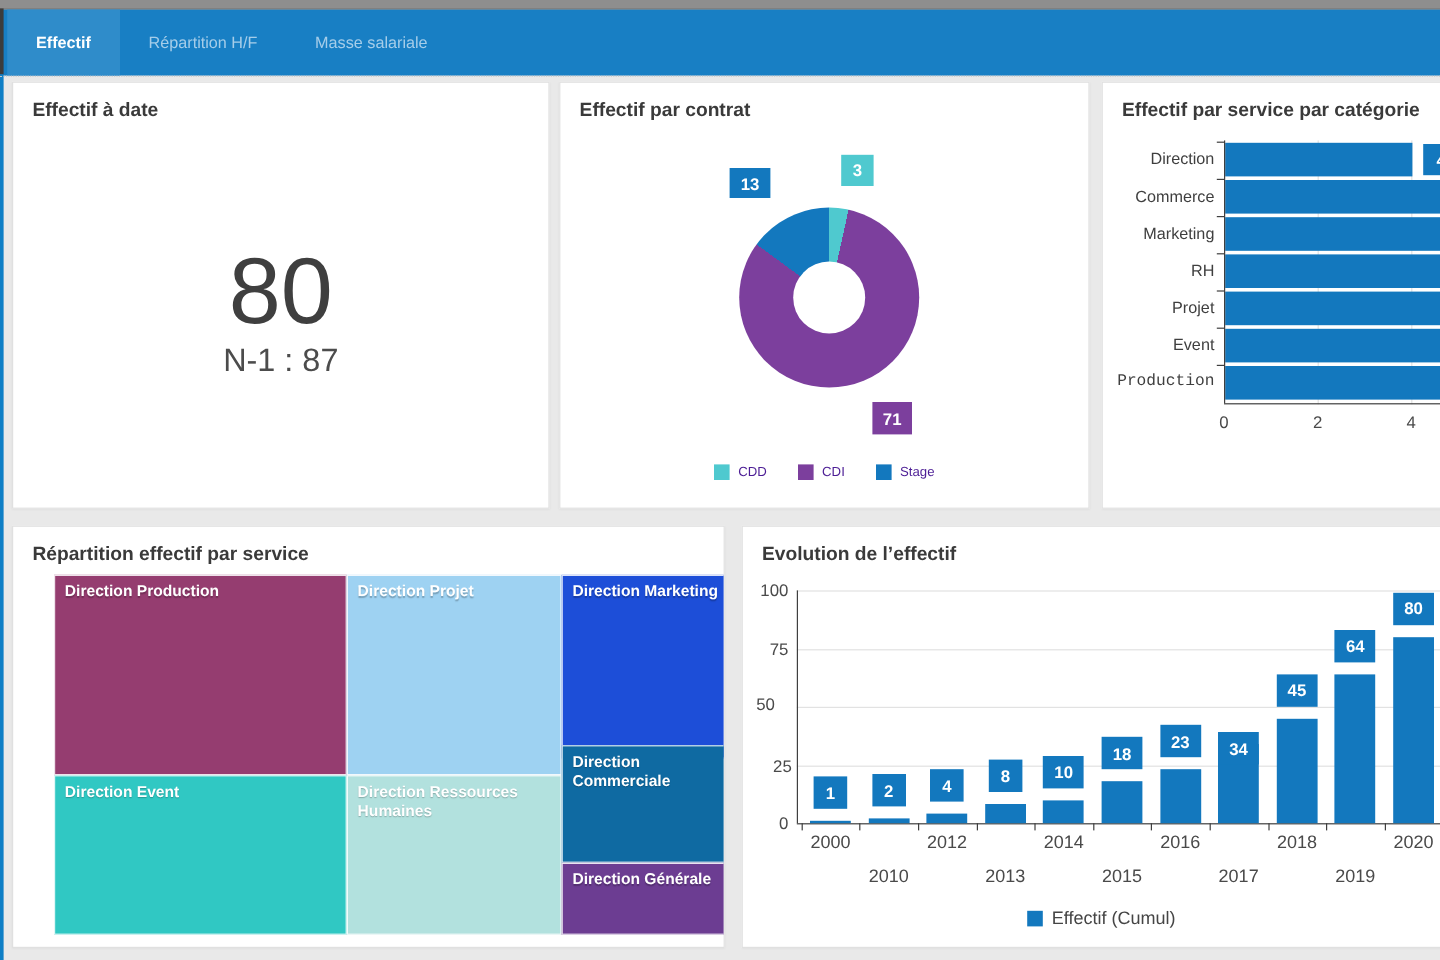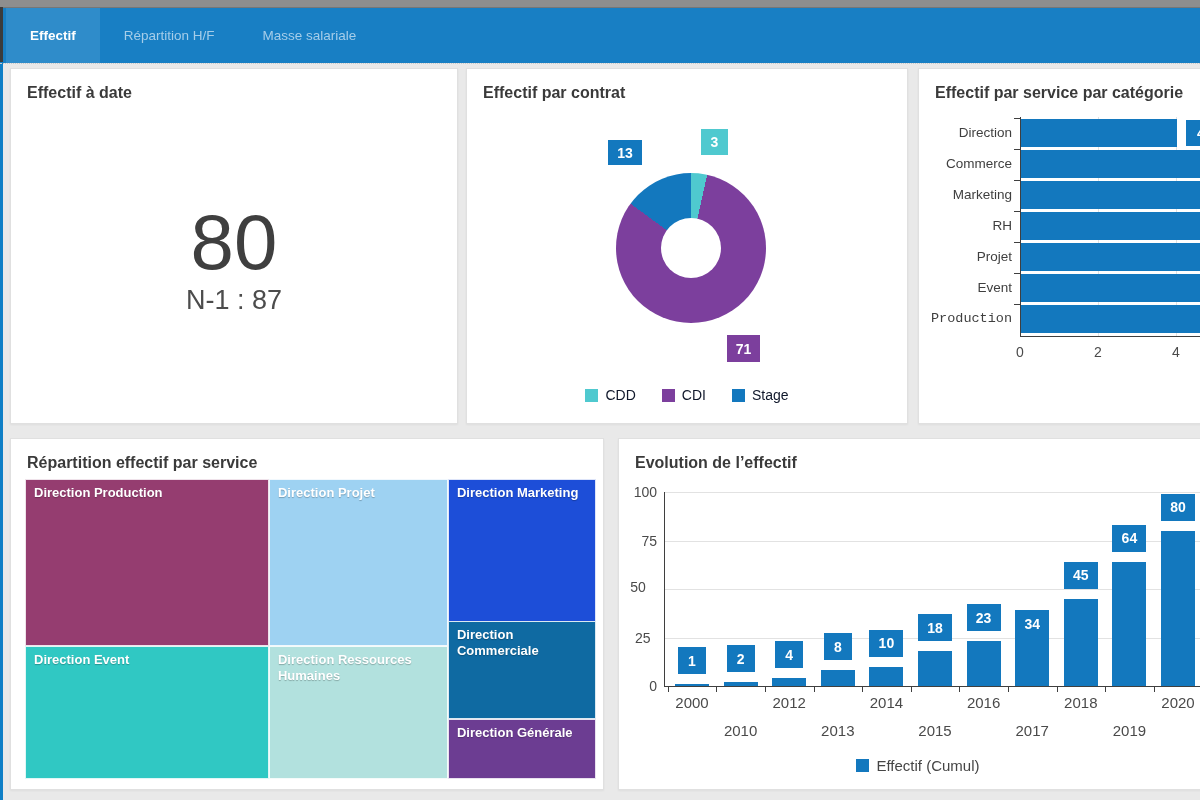--- a/index.html
+++ b/index.html
@@ -30,35 +30,35 @@
 
   
   .donut{position:absolute;left:149px;top:104px;width:150px;height:150px;border-radius:50%;}
   .donut-hole{position:absolute;left:45px;top:45px;width:60px;height:60px;border-radius:50%;background:#FFFFFF;}
   .dlabel{position:absolute;color:#FFFFFF;font-size:14px;font-weight:600;display:flex;align-items:center;justify-content:center;}
 
   
   .legend-row{position:absolute;left:0;right:0;top:318px;display:flex;justify-content:center;align-items:center;gap:26px;}
   .legend-item{display:flex;align-items:center;gap:7px;cursor:pointer;}
   .legend-swatch{width:13px;height:13px;}
-  .legend-label{font-size:14px;color:#0f172a;}
+  .legend-label{font-size:11px;color:#4c1d95;}
   .legend-row.lg .legend-label{font-size:15px;color:#454545;}
 
   
   .cat-label{position:absolute;text-align:right;font-size:13.5px;color:#3F3F3F;}
   .tick-label{position:absolute;text-align:center;font-size:14px;color:#4A4A4A;}
   .xcat-label{position:absolute;text-align:center;font-size:15px;color:#4A4A4A;}
   .bar{position:absolute;}
   .bar-label{position:absolute;color:#FFFFFF;font-size:14px;font-weight:600;display:flex;align-items:center;justify-content:center;}
   .gridline{position:absolute;background:#E2E2E2;}
   .axisline{position:absolute;background:#3F3F3F;}
 
   
   .treemap{position:absolute;left:14px;top:40px;width:571px;height:300px;}
-  .tile{position:absolute;box-sizing:border-box;border:1px solid rgba(255,255,255,0.85);cursor:pointer;}
+  .tile{position:absolute;box-sizing:border-box;border:1px solid rgba(255,255,255,0.85);cursor:pointer;margin-left:20px;}
   .tile-label{padding:5px 8px;font-size:13px;font-weight:bold;color:#FFFFFF;line-height:1.25;text-shadow:0 1px 1px rgba(0,0,0,0.25);}
 </style>
 </head>
 <body>
 
 <div class="stage">
 
   <div class="top-strip"></div>
   <div class="tab-bar">
       <div class="tab active">Effectif</div>
@@ -158,21 +158,21 @@
         <div class="tile" style="left: 422.997px; top: 240px; width: 148.003px; height: 60px; background: rgb(108, 61, 146);">
           <div class="tile-label">Direction Générale</div>
         </div>
       </div>
   </div>
 
   <div class="card" style="left:618px;top:438px;width:600px;height:352px;">
     <div class="card-title">Evolution de l’effectif</div>
     <div class="abs" style="left:0;top:0;right:0;bottom:0;">
         <div class="tick-label" style="left: 0px; top: 239px; width: 38px; text-align: right;">0</div>
-        <div class="tick-label" style="left: 16px; top: 190.5px; width: 38px; text-align: left;">25</div>
+        <div class="tick-label" style="left: 0px; top: 190.5px; width: 38px; text-align: center; padding-left: 14px;">25</div>
         <div class="gridline" style="left: 45px; top: 198.5px; width: 547px; height: 1px; background: rgb(226, 226, 226);"></div>
         <div class="tick-label" style="left: 0px; top: 140px; width: 38px; text-align: center;">50</div>
         <div class="gridline" style="left: 45px; top: 150px; width: 547px; height: 1px; background: rgb(226, 226, 226);"></div>
         <div class="tick-label" style="left: 0px; top: 93.5px; width: 38px; text-align: right;">75</div>
         <div class="gridline" style="left: 45px; top: 101.5px; width: 547px; height: 1px; background: rgb(226, 226, 226);"></div>
         <div class="tick-label" style="left: 0px; top: 45px; width: 38px; text-align: right;">100</div>
         <div class="gridline" style="left: 45px; top: 53px; width: 547px; height: 1px; background: rgb(226, 226, 226);"></div>
         <div class="axisline" style="left: 45px; top: 53px; width: 1px; height: 194px;"></div>
         <div class="axisline" style="left: 45px; top: 247px; width: 547px; height: 1px;"></div>
         <div class="axisline" style="left: 48.7px; top: 247px; width: 1px; height: 6px;"></div>

